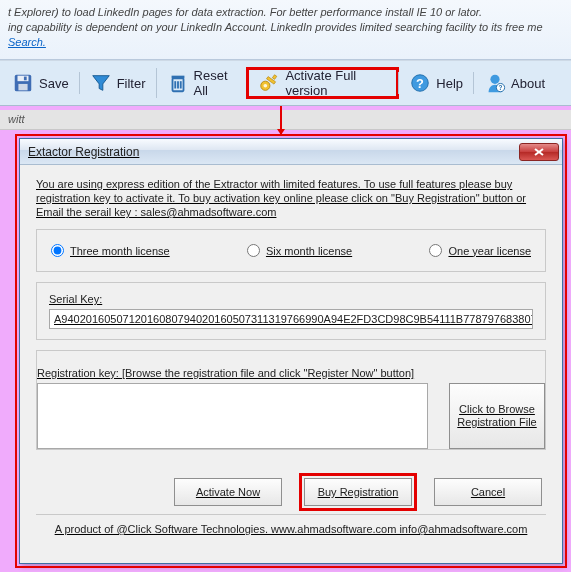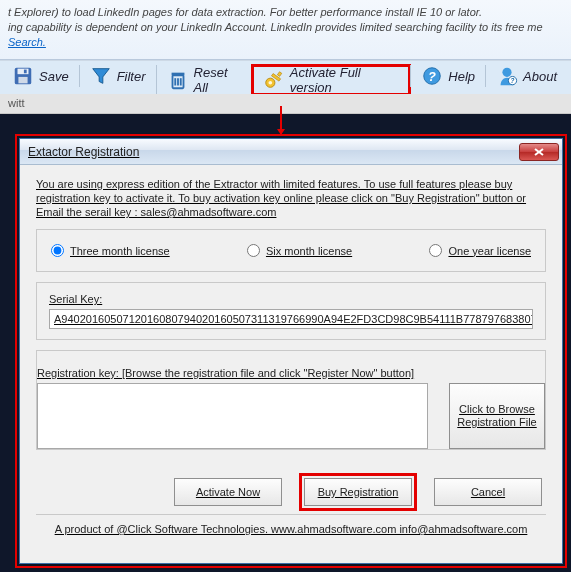--- a/index.html
+++ b/index.html
@@ -7,21 +7,21 @@
     margin: 0; padding: 0;
     font-family: "Segoe UI", Tahoma, sans-serif;
     font-size: 11px;
     background: #fff;
     width: 571px; height: 572px;
     overflow: hidden;
   }
   .canvas {
     width: 571px; height: 572px;
     position: relative;
-    background: #0f172a;
+    background: #f0abfc;
   }
 
   
   .desc-strip {
     position: absolute;
     left: 0; top: 0; width: 571px; height: 60px;
     background: linear-gradient(#f4f8fd,#eaf2fb);
     border-bottom: 1px solid #b9c9dc;
     padding: 5px 8px 3px 8px;
     font-style: italic;
@@ -38,23 +38,22 @@
   .toolbar-outer {
     position: absolute;
     left: 0; top: 60px; width: 571px; height: 46px;
     background: #dceaf7;
     border-top: 1px solid #cdd9e6;
     border-bottom: 1px solid #a9bcd0;
   }
   .toolbar {
     display: flex;
     height: 100%;
-    align-items: flex-start;
-    padding: 2px 4px 2px 0;
-    font-style: italic;
+    align-items: center;
+    padding: 2px 16px 2px 0;
   }
   .tb-btn {
     display: inline-flex;
     align-items: center;
     gap: 5px;
     padding: 0 10px;
     margin: 2px 0;
     border-left: 1px solid #b4c5d6;
     color: #223;
     font-size: 13px;
@@ -67,27 +66,28 @@
   }
   .tb-icon {
     width: 22px; height: 22px;
     display: inline-flex; align-items: center; justify-content: center;
   }
   .tb-icon svg { width: 22px; height: 22px; }
 
   
   .subbar {
     position: absolute;
-    left: 0; top: 94px; width: 571px; height: 20px;
+    left: 0; top: 110px; width: 571px; height: 20px;
     background: #e4e4e4;
     border-bottom: 1px solid #c8c8c8;
     color: #555;
     font-size: 11px;
     padding: 3px 8px;
     overflow: hidden;
+    font-style: italic;
   }
 
   
   .dialog-highlight {
     position: absolute;
     left: 15px; top: 134px;
     width: 552px; height: 434px;
     border: 2px solid #e40000;
     pointer-events: none;
   }

